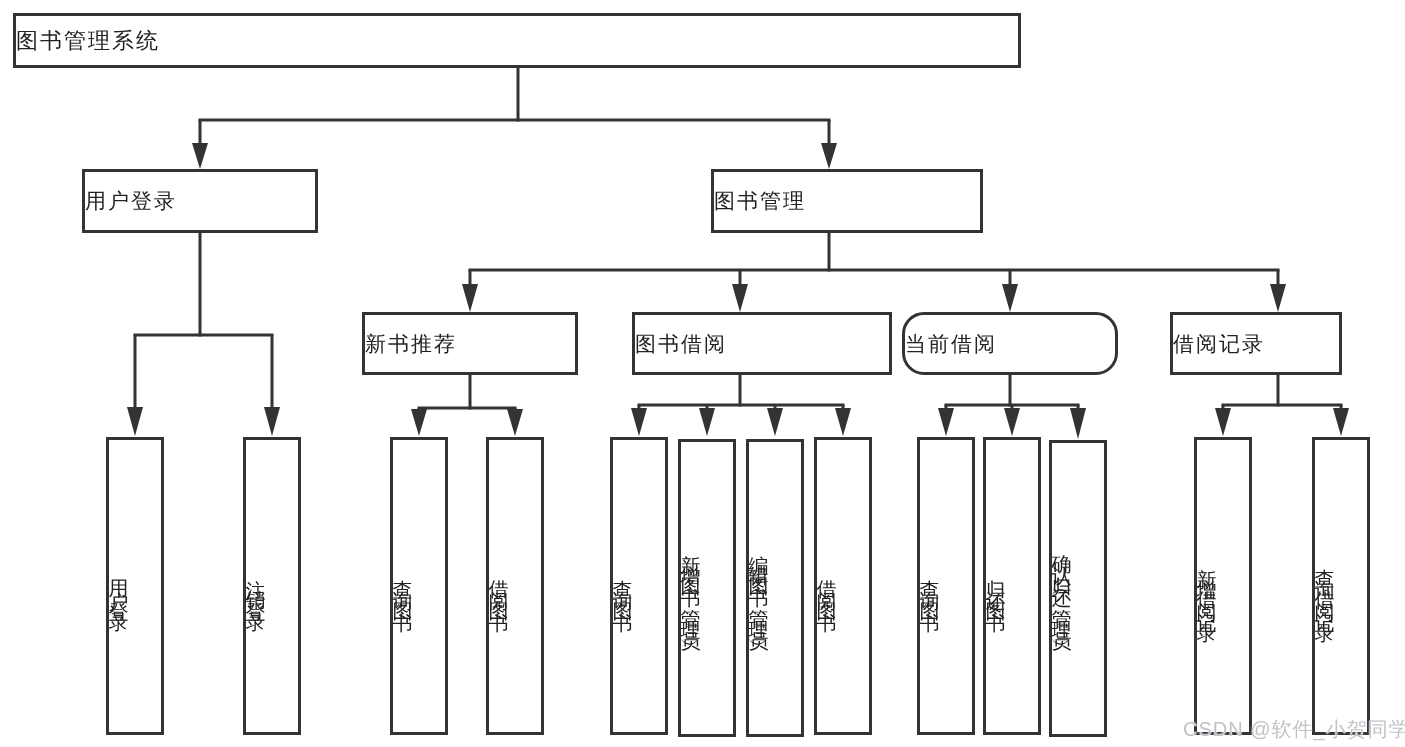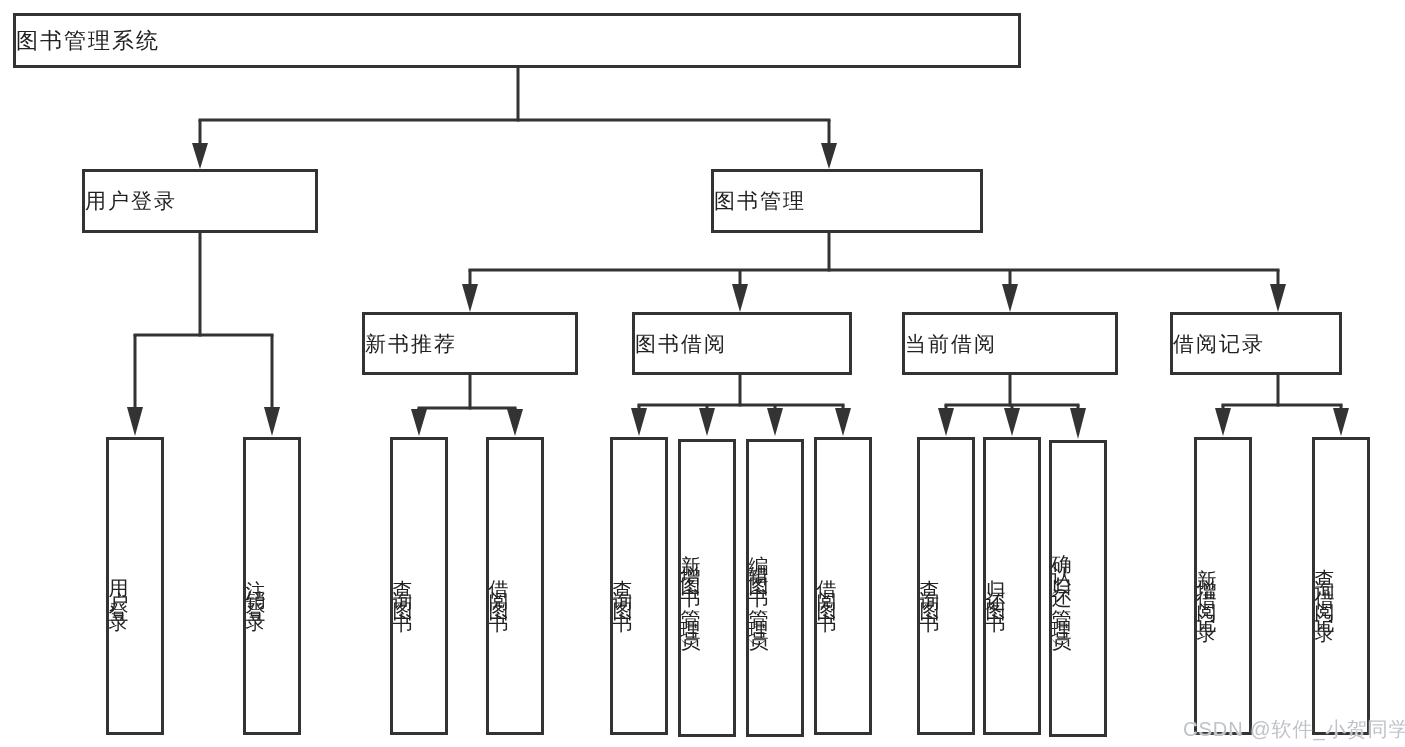--- a/index.html
+++ b/index.html
@@ -107,24 +107,24 @@
   <div class="box" style="left:82px;top:169px;width:236px;height:64px;">
     <span class="h-label">用户登录</span>
   </div>
   <div class="box" style="left:711px;top:169px;width:272px;height:64px;">
     <span class="h-label">图书管理</span>
   </div>
 
   <div class="box" style="left:362px;top:312px;width:216px;height:63px;">
     <span class="h-label">新书推荐</span>
   </div>
-  <div class="box" style="left:632px;top:312px;width:220px;height:63px;">
+  <div class="box" style="left:632px;top:312px;width:260px;height:63px;">
     <span class="h-label">图书借阅</span>
   </div>
-  <div class="box" style="left:902px;top:312px;width:216px;height:63px;">
+  <div class="box" style="left:902px;top:312px;width:216px;height:63px;border-radius:22px;">
     <span class="h-label">当前借阅</span>
   </div>
   <div class="box" style="left:1170px;top:312px;width:172px;height:63px;">
     <span class="h-label">借阅记录</span>
   </div>
 
   <div class="box" style="left:106px;top:437px;width:58px;height:298px;">
     <span class="v-label">用户登录</span>
   </div>
   <div class="box" style="left:243px;top:437px;width:58px;height:298px;">

